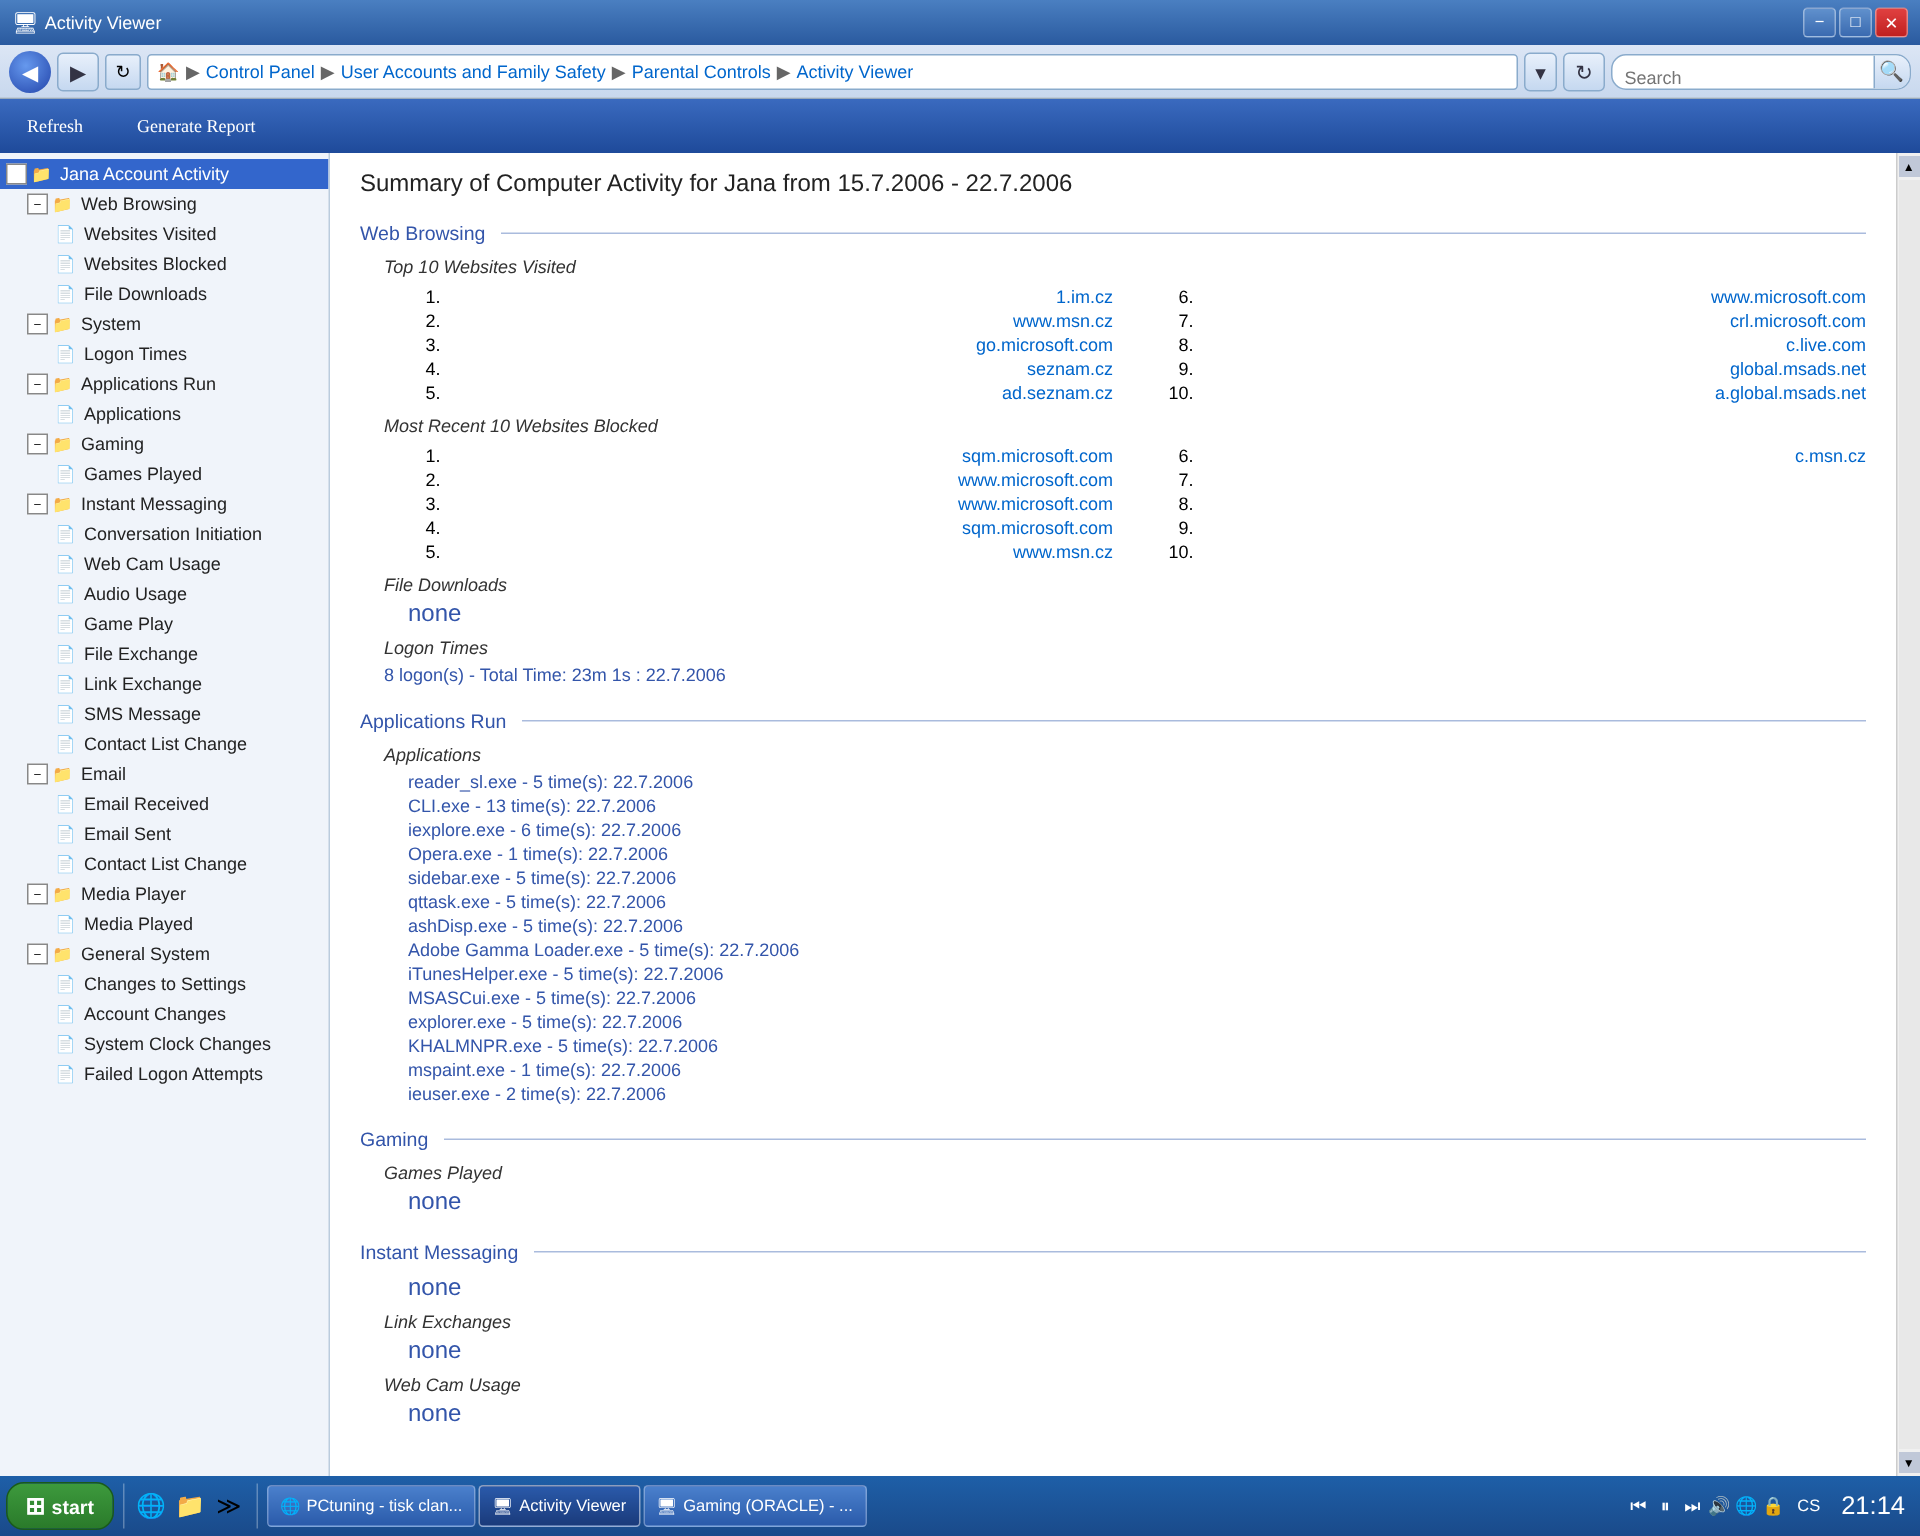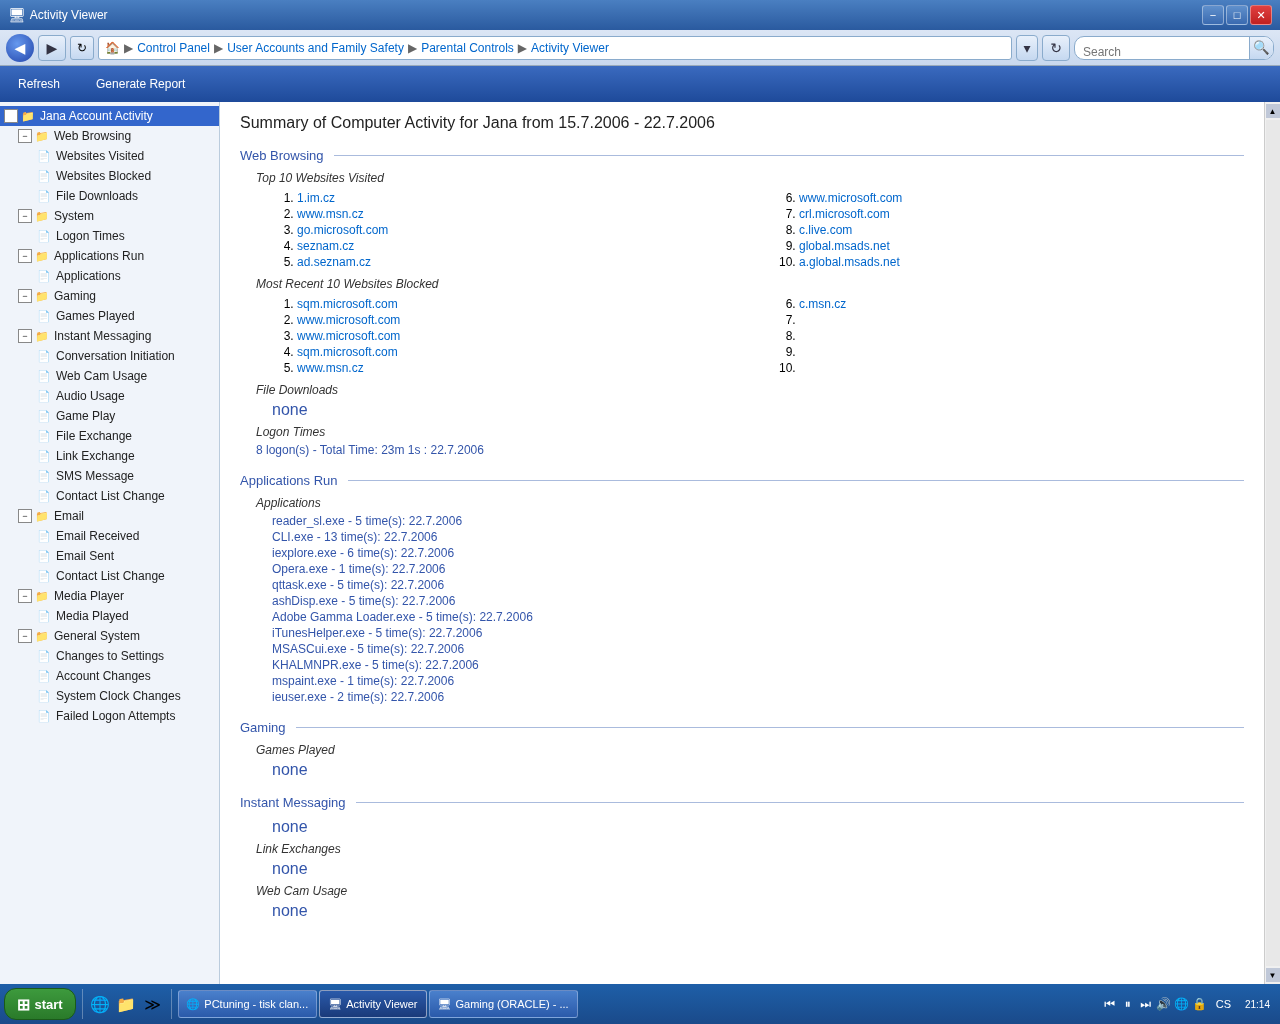--- a/index.html
+++ b/index.html
@@ -111,20 +111,21 @@
       gap: 20px;
     }
     .toolbar-btn {
       color: white;
       font-size: 12px;
       cursor: pointer;
       padding: 4px 8px;
       border-radius: 3px;
       background: transparent;
       border: none;
+      font-family: Liberation Serif, serif;
     }
 
     
     .main-layout {
       display: flex;
       height: calc(1024px - 30px - 36px - 36px - 40px);
       overflow: hidden;
     }
 
     
@@ -194,21 +195,21 @@
       height: 1px;
       background: #aabbdd;
       margin-left: 10px;
     }
     .section-sub { font-size: 12px; color: #333; margin: 6px 0 4px 16px; font-style: italic; }
     .link-item { color: #0066cc; font-size: 12px; cursor: pointer; text-decoration: none; }
     .none-text { color: #3355aa; font-size: 16px; margin-left: 32px; }
     .two-col { display: flex; gap: 0; }
     .col-left { flex: 1; }
     .col-right { flex: 1; }
-    ol { margin-left: 57px; }
+    ol { margin-left: 57px; text-align: right; }
     ol li { margin: 2px 0; font-size: 12px; }
     .logon-text { color: #3355aa; font-size: 12px; margin-left: 16px; }
     .app-item { color: #3355aa; font-size: 12px; margin: 2px 0 2px 32px; }
 
     
     .sidebar::-webkit-scrollbar, .content::-webkit-scrollbar { width: 16px; }
     .sidebar::-webkit-scrollbar-track, .content::-webkit-scrollbar-track { background: #f0f0f0; }
     .sidebar::-webkit-scrollbar-thumb, .content::-webkit-scrollbar-thumb {
       background: #c0c8d8;
       border: 2px solid #f0f0f0;
@@ -260,21 +261,21 @@
       border: 1px solid rgba(255,255,255,0.5);
     }
     .taskbar-right {
       margin-left: auto;
       display: flex;
       align-items: center;
       gap: 4px;
       color: white;
       font-size: 11px;
     }
-    .clock { font-size: 10px; color: white; text-align: center; padding: 0 6px; }
+    .clock { font-size: 17px; color: white; text-align: center; padding: 0 6px; }
     .sys-tray { display: flex; align-items: center; gap: 2px; }
     .tray-icon { width: 16px; height: 16px; display: flex; align-items: center; justify-content: center; font-size: 12px; color: white; }
   </style>
 </head>
 <body>
 
 <div class="title-bar">
   <div class="title-bar-left">
     <span style="font-size:14px;">🖥</span>
     <span class="title-bar-title">Activity Viewer</span>
@@ -518,25 +519,27 @@
     <div class="logon-text">8 logon(s) - Total Time: 23m 1s : 22.7.2006</div>
 
     <div class="section-header">
       <span>Applications Run</span>
     </div>
     <div class="section-sub">Applications</div>
     <div class="app-item">reader_sl.exe - 5 time(s): 22.7.2006</div>
     <div class="app-item">CLI.exe - 13 time(s): 22.7.2006</div>
     <div class="app-item">iexplore.exe - 6 time(s): 22.7.2006</div>
     <div class="app-item">Opera.exe - 1 time(s): 22.7.2006</div>
+    <div class="app-item">sidebar.exe - 5 time(s): 22.7.2006</div>
     <div class="app-item">qttask.exe - 5 time(s): 22.7.2006</div>
     <div class="app-item">ashDisp.exe - 5 time(s): 22.7.2006</div>
     <div class="app-item">Adobe Gamma Loader.exe - 5 time(s): 22.7.2006</div>
     <div class="app-item">iTunesHelper.exe - 5 time(s): 22.7.2006</div>
     <div class="app-item">MSASCui.exe - 5 time(s): 22.7.2006</div>
+    <div class="app-item">explorer.exe - 5 time(s): 22.7.2006</div>
     <div class="app-item">KHALMNPR.exe - 5 time(s): 22.7.2006</div>
     <div class="app-item">mspaint.exe - 1 time(s): 22.7.2006</div>
     <div class="app-item">ieuser.exe - 2 time(s): 22.7.2006</div>
 
     <div class="section-header">
       <span>Gaming</span>
     </div>
     <div class="section-sub">Games Played</div>
     <div class="none-text">none</div>
 

